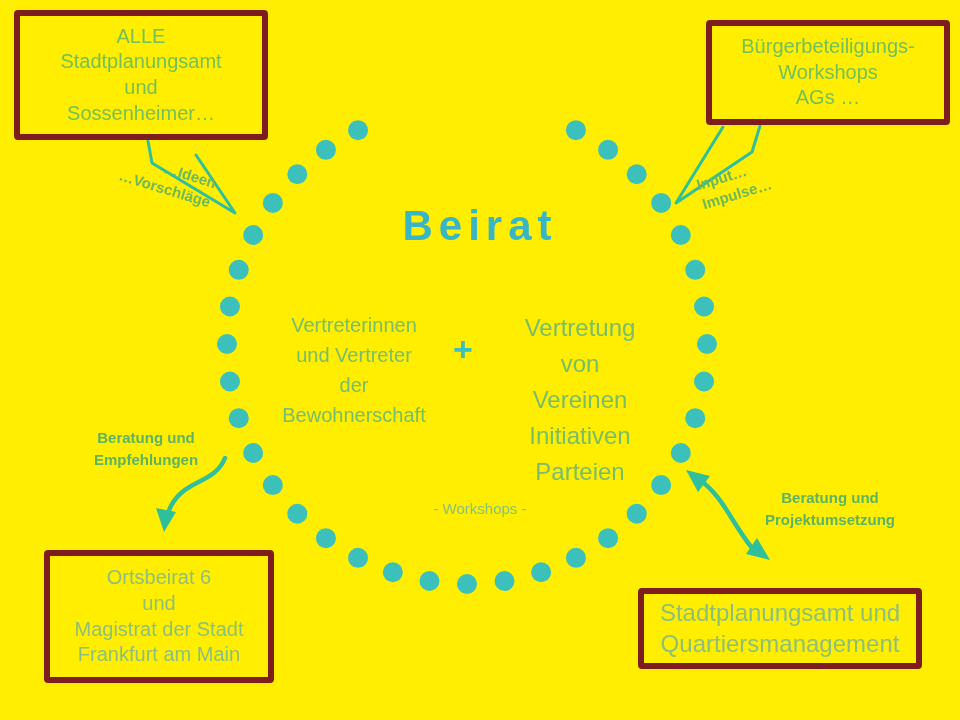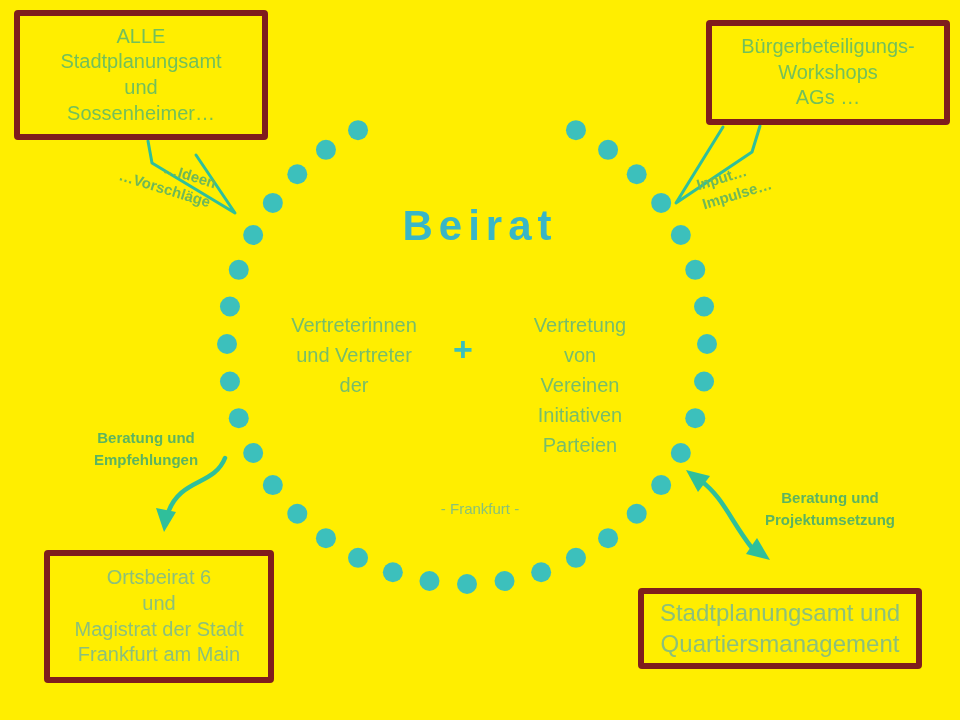--- a/index.html
+++ b/index.html
@@ -74,21 +74,21 @@
     left: 266px; top: 310px; width: 176px;
     text-align: center;
     font-size: 20px;
     line-height: 1.5;
     color: #77bd6a;
   }
   #col-right {
     position: absolute;
     left: 492px; top: 310px; width: 176px;
     text-align: center;
-    font-size: 20px;
+    font-size: 24px;
     line-height: 1.5;
     color: #77bd6a;
   }
   #plus-sign {
     position: absolute;
     left: 440px; top: 330px; width: 46px;
     text-align: center;
     font-size: 34px;
     font-weight: bold;
     color: #3cc0bc;
@@ -216,33 +216,34 @@
     <div>Input…</div>
     <div>Impulse…</div>
   </div>
 
   <div id="title-beirat">Beirat</div>
 
   <div id="col-left">
     <div>Vertreterinnen</div>
     <div>und Vertreter</div>
     <div>der</div>
+    <div>Bewohnerschaft</div>
   </div>
 
   <div id="plus-sign">+</div>
 
   <div id="col-right">
     <div>Vertretung</div>
     <div>von</div>
     <div>Vereinen</div>
     <div>Initiativen</div>
     <div>Parteien</div>
   </div>
 
-  <div id="stimmrecht">- Frankfurt -</div>
+  <div id="stimmrecht">- Workshops -</div>
 
   <div class="arrow-label" id="label-beratung-empfehlungen">
     <div>Beratung und</div>
     <div>Empfehlungen</div>
   </div>
   <div class="box" id="box-ortsbeirat">
     <span class="line">Ortsbeirat 6</span>
     <span class="line">und</span>
     <span class="line">Magistrat der Stadt</span>
     <span class="line">Frankfurt am Main</span>

